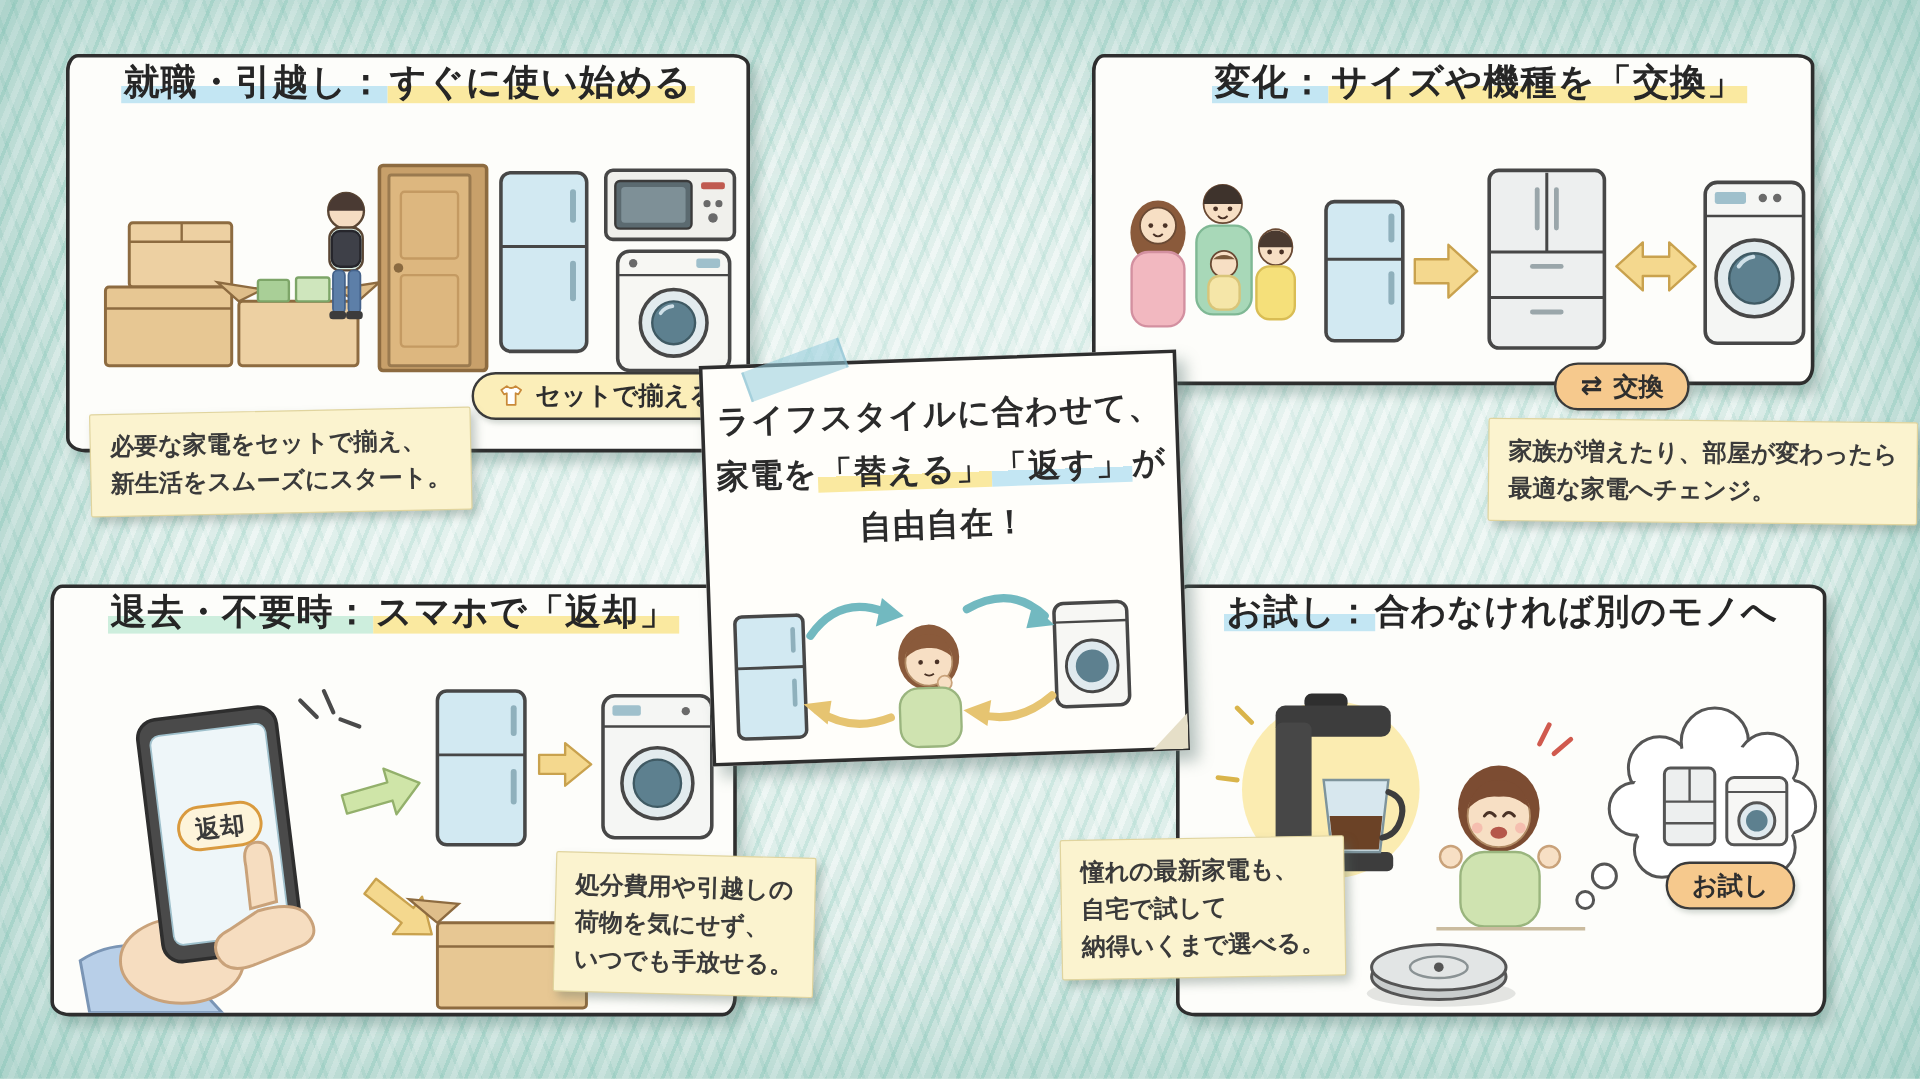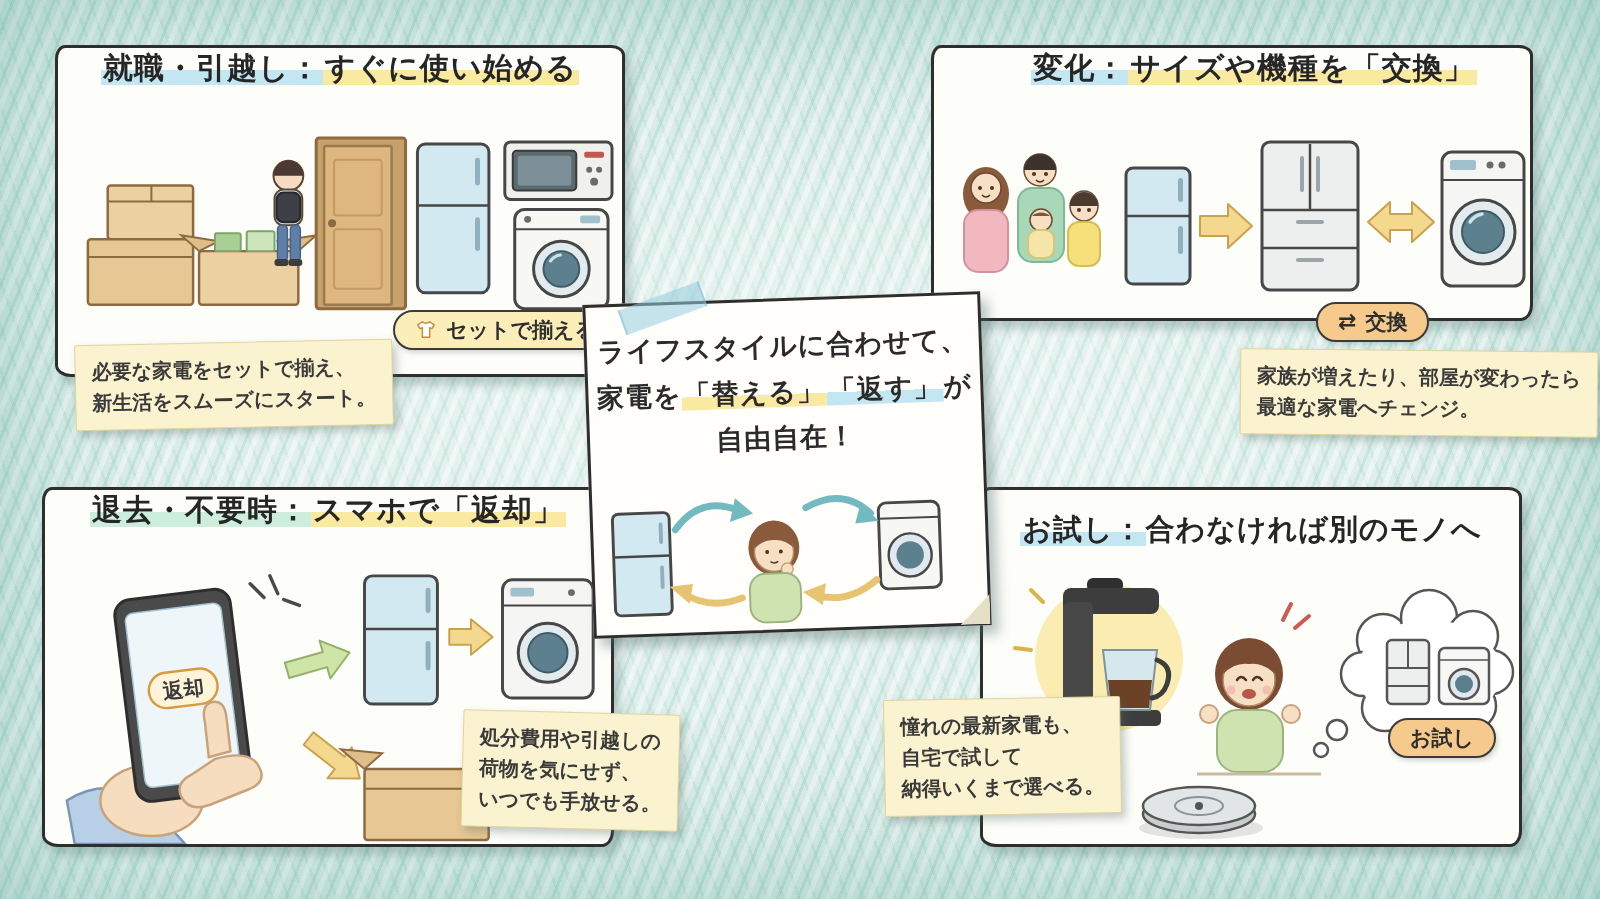--- a/index.html
+++ b/index.html
@@ -17,26 +17,26 @@
   }
 
   .panel {
     position:absolute; background:#fdfdfa;
     border:3px solid #2e2e2e;
     border-radius:10px 14px 12px 16px / 14px 10px 16px 12px;
     box-shadow:6px 8px 10px rgba(90,125,118,0.35);
     z-index:2;
   }
   .panel-start    { left:55px;  top:45px;  width:570px; height:332px; }
-  .panel-exchange { left:931px; top:45px;  width:602px; height:276px;padding-left:44px; }
+  .panel-exchange { left:910px; top:45px;  width:602px; height:276px;padding-left:44px; }
   .panel-return   { left:42px;  top:487px; width:572px; height:360px; }
   .panel-trial    { left:980px; top:487px; width:542px; height:360px; }
 
   .panel-title { text-align:center; font-weight:bold; font-size:30px; letter-spacing:1px; color:#262626; }
-  .panel-trial .panel-title { font-size:29px; margin-top:20px; }
+  .panel-trial .panel-title { font-size:29px; }
 
   .hl { padding:0 2px; }
   .hl-yellow { background:linear-gradient(rgba(0,0,0,0) 58%, #fae9a0 58%); }
   .hl-blue   { background:linear-gradient(rgba(0,0,0,0) 58%, #c3e6f3 58%); }
   .hl-green  { background:linear-gradient(rgba(0,0,0,0) 58%, #cdeedd 58%); }
 
   .illus { position:absolute; display:block; }
   .illus-start    { left:10px; top:84px;  width:548px; }
   .illus-exchange { left:8px;  top:86px;  width:586px; }
   .illus-return   { left:12px; top:76px;  width:548px; }

